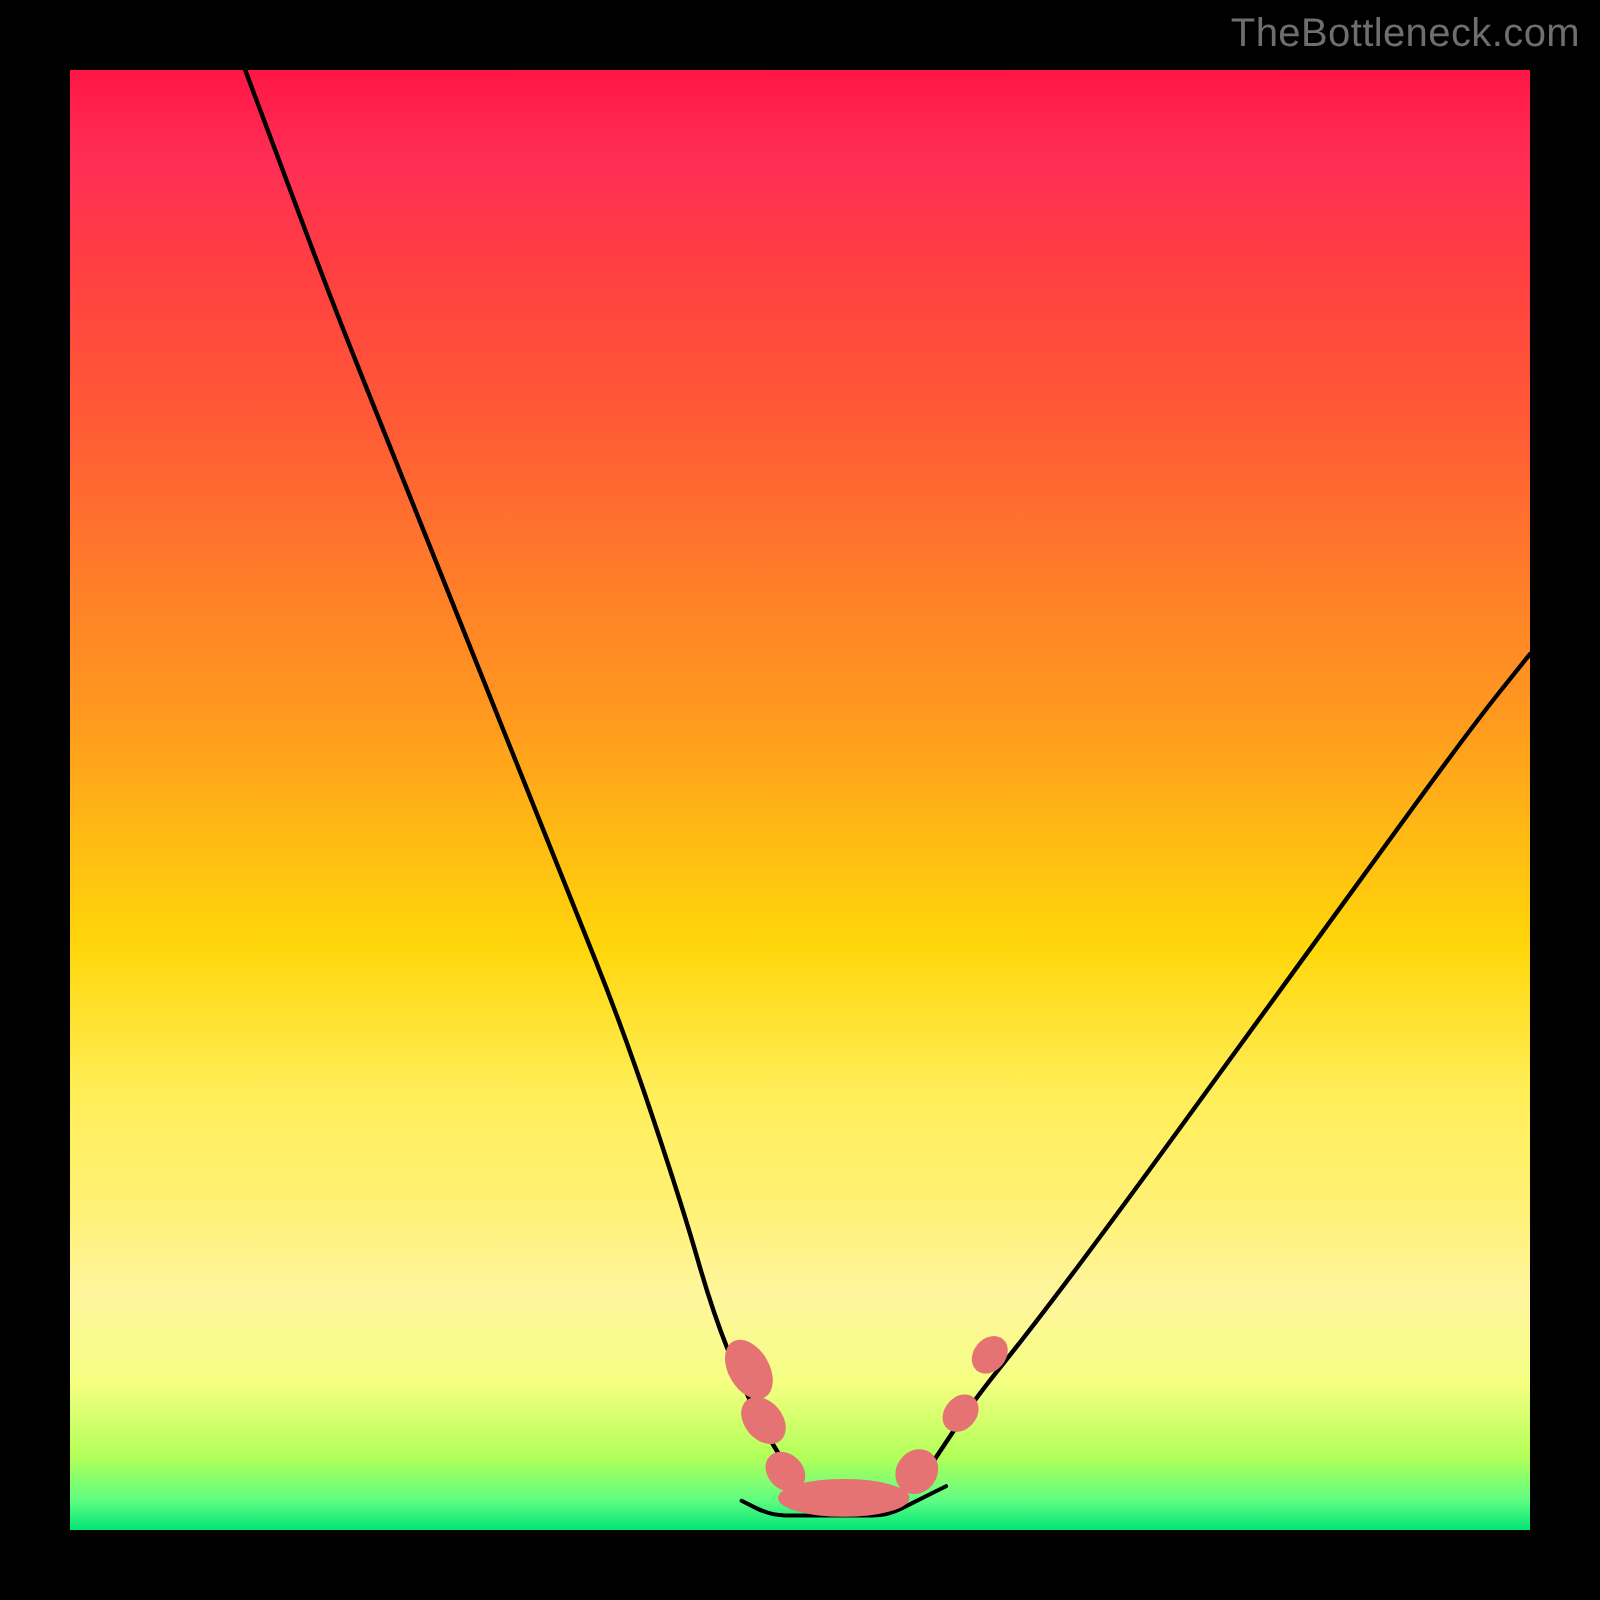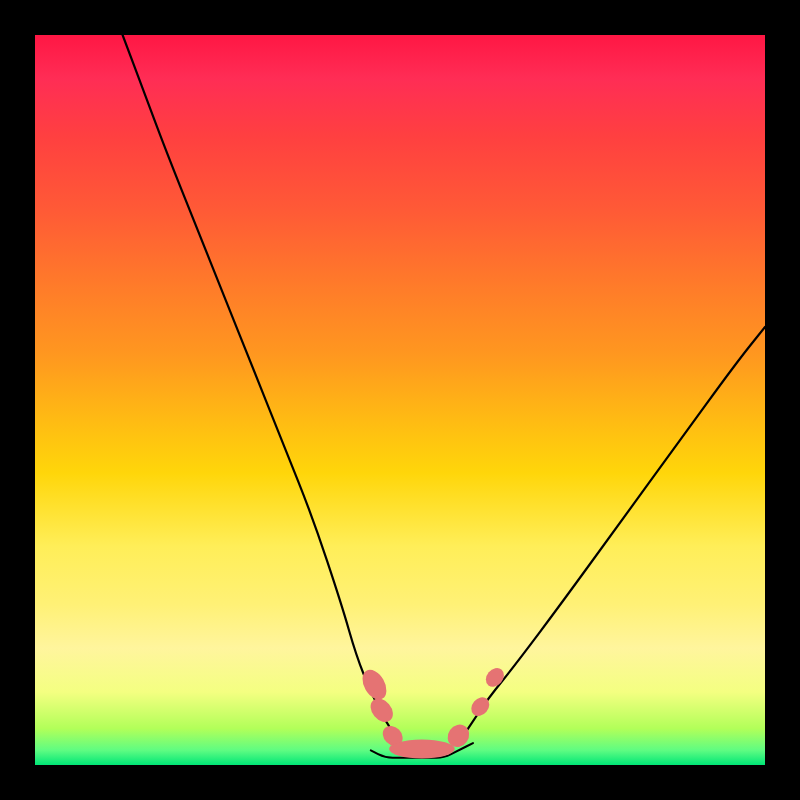--- a/index.html
+++ b/index.html
@@ -58,20 +58,21 @@
     left: 0;
     top: 0;
     width: 730px;
     height: 730px;
   }
 </style>
 </head>
 <body>
 
 <div class="frame">
+  <div class="watermark">TheBottleneck.com</div>
 
   <div class="plot-area">
     <svg class="curves" viewBox="0 0 730 730" preserveAspectRatio="none">
       <g id="curve-layer">
           <path d="M 87.6 0 Q 87.6 0 98.55 29.19999999999999 Q 109.5 58.39999999999998 120.45 87.60000000000002 Q 131.4 116.80000000000007 146 153.3 Q 160.6 189.79999999999995 175.2 226.29999999999998 Q 189.8 262.8 204.4 299.29999999999995 Q 219 335.79999999999995 233.60000000000002 372.29999999999995 Q 248.20000000000002 408.8 262.8 445.29999999999995 Q 277.4 481.79999999999995 292 525.5999999999999 Q 306.59999999999997 569.4 313.9 594.95 Q 321.2 620.5 328.5 638.75 Q 335.8 657 343.1 671.6 Q 350.4 686.2 357.7 697.1500000000001 T 365 708.1" fill="none" stroke="#000000" stroke-width="2.2" stroke-linecap="round"></path>
           <path d="M 423.4 708.1 Q 423.4 708.1 430.7 697.1500000000001 Q 438 686.2 445.3 675.25 Q 452.6 664.3 467.20000000000005 646.05 Q 481.8 627.8 503.70000000000005 598.5999999999999 Q 525.6 569.4 554.8 529.25 Q 584 489.1 613.2 448.95000000000005 Q 642.4 408.8 671.5999999999999 368.65 Q 700.8 328.49999999999994 715.4 310.25 T 730 292" fill="none" stroke="#000000" stroke-width="2.2" stroke-linecap="round"></path>
           <path d="M 335.8 715.4 Q 335.8 715.4 343.1 719.05 Q 350.4 722.7 357.7 722.7 Q 365 722.7 372.3 722.7 Q 379.6 722.7 386.90000000000003 722.7 Q 394.20000000000005 722.7 401.5 722.7 Q 408.8 722.7 416.1 719.05 Q 423.4 715.4 430.7 711.75 T 438 708.1" fill="none" stroke="#000000" stroke-width="2" stroke-linecap="round"></path>
         </g>
       <g id="marker-layer">
           <ellipse cx="339.45000000000005" cy="649.7" rx="10.219999999999999" ry="16.060000000000002" fill="#e57373" transform="rotate(-30 339.45000000000005 649.7)"></ellipse>

